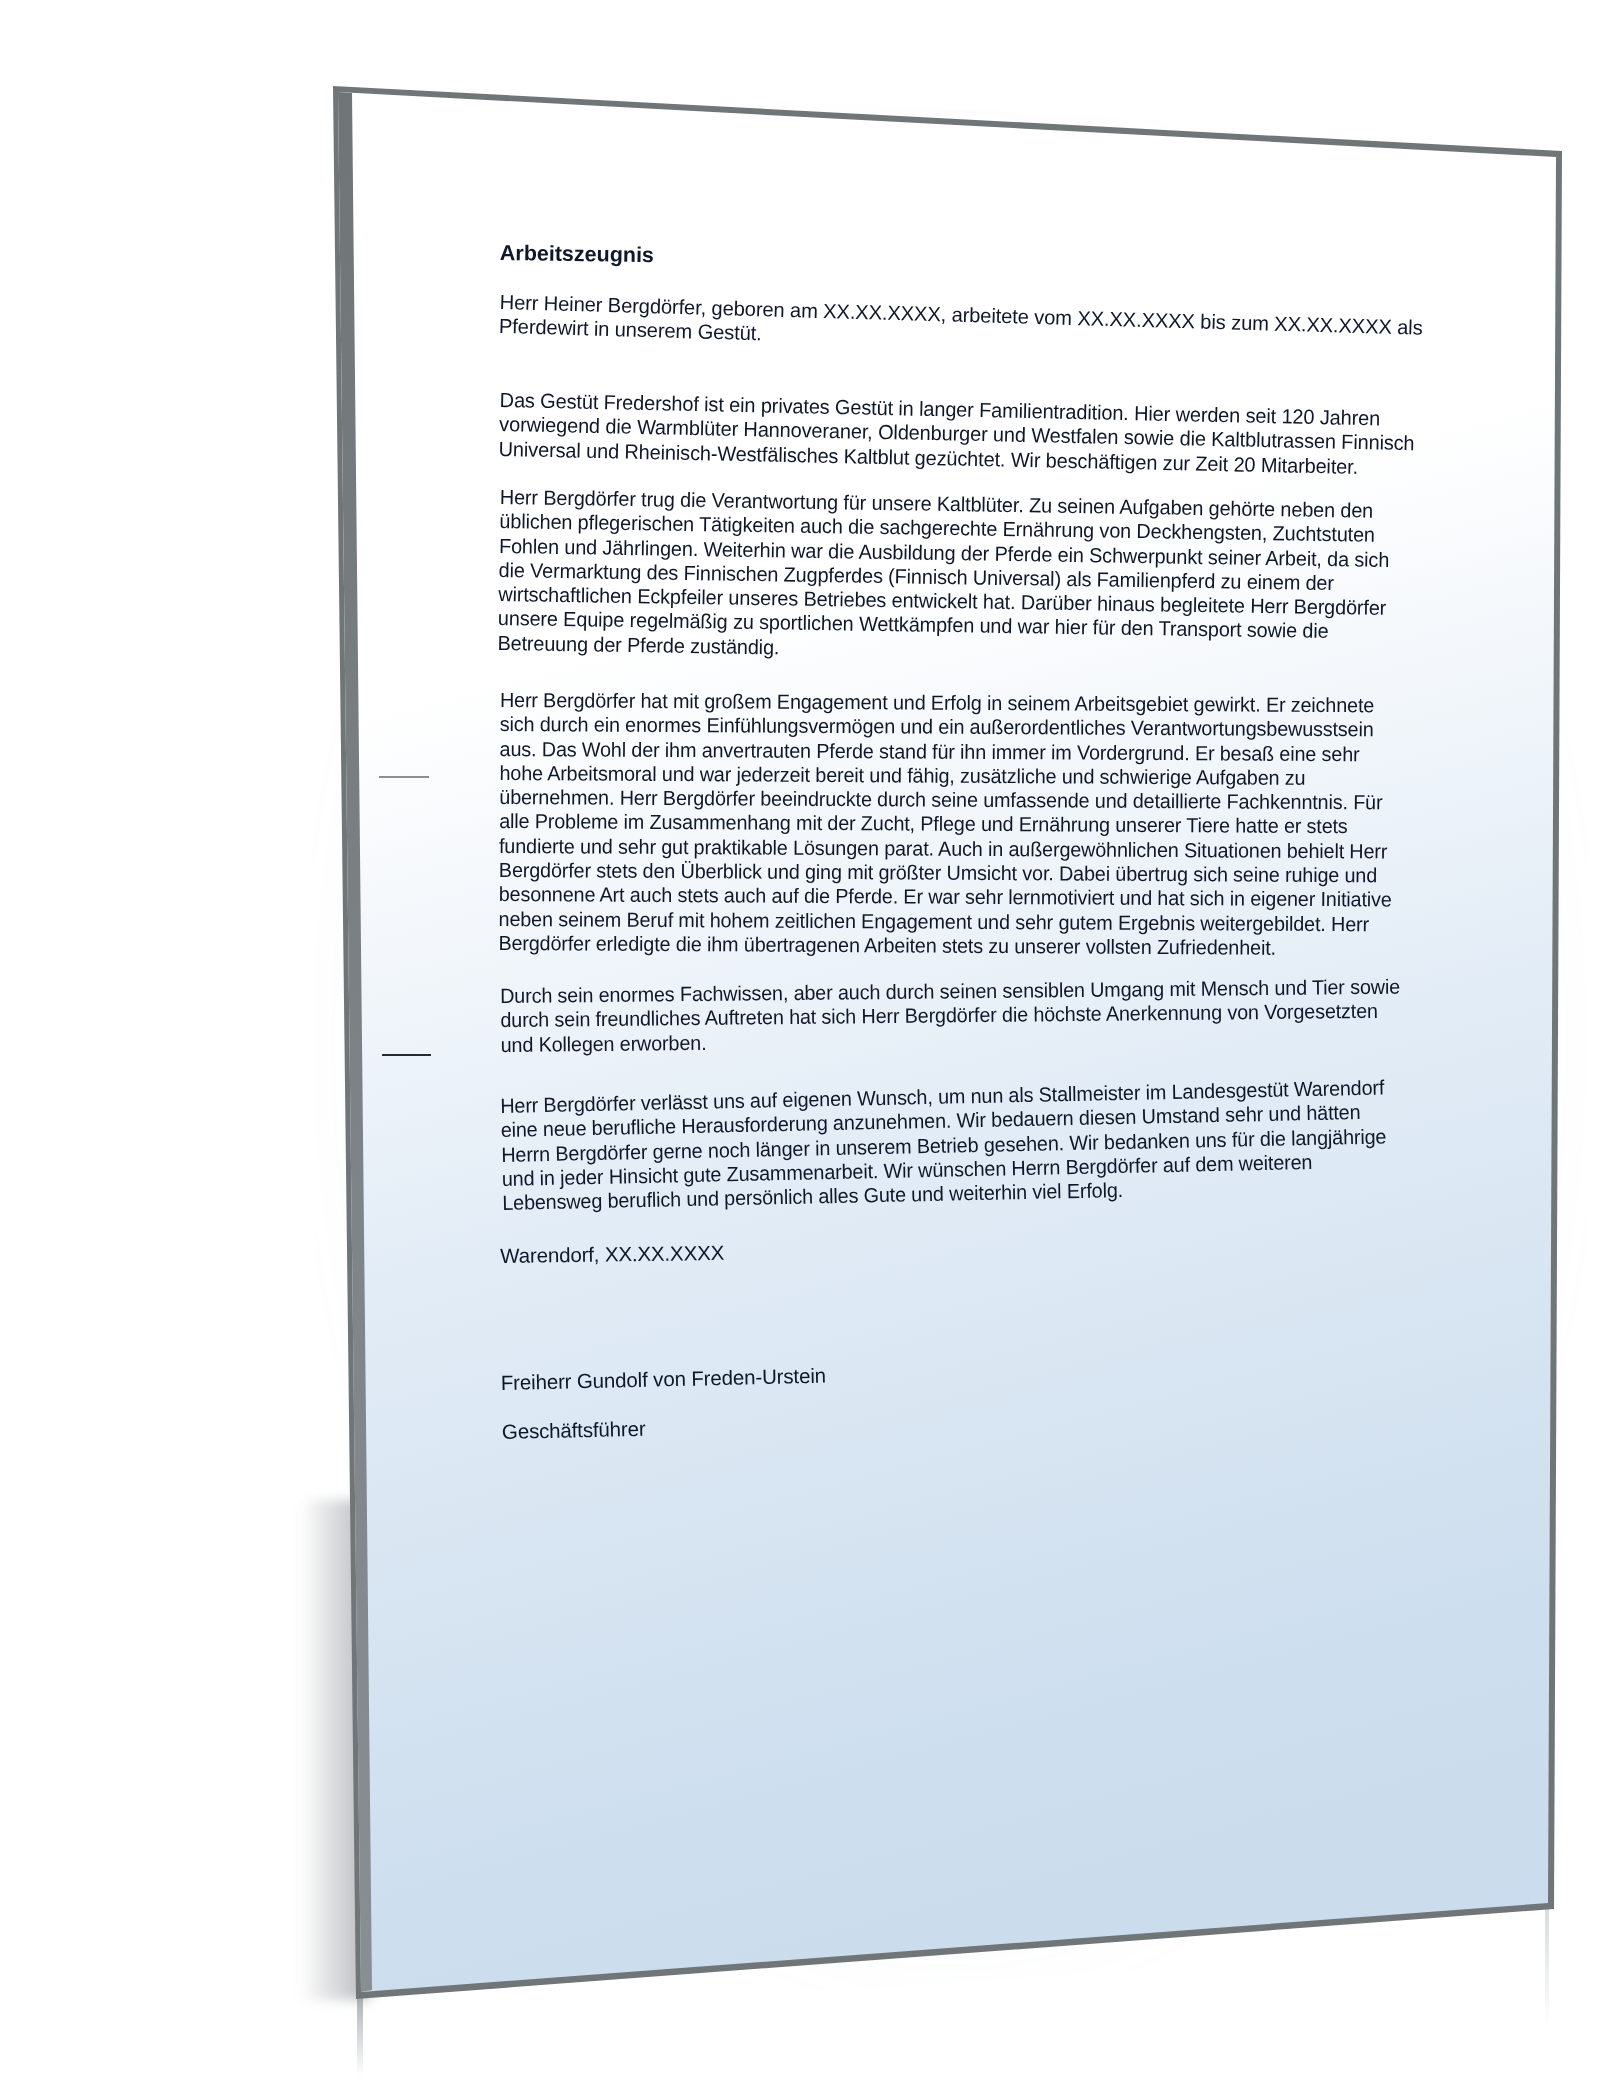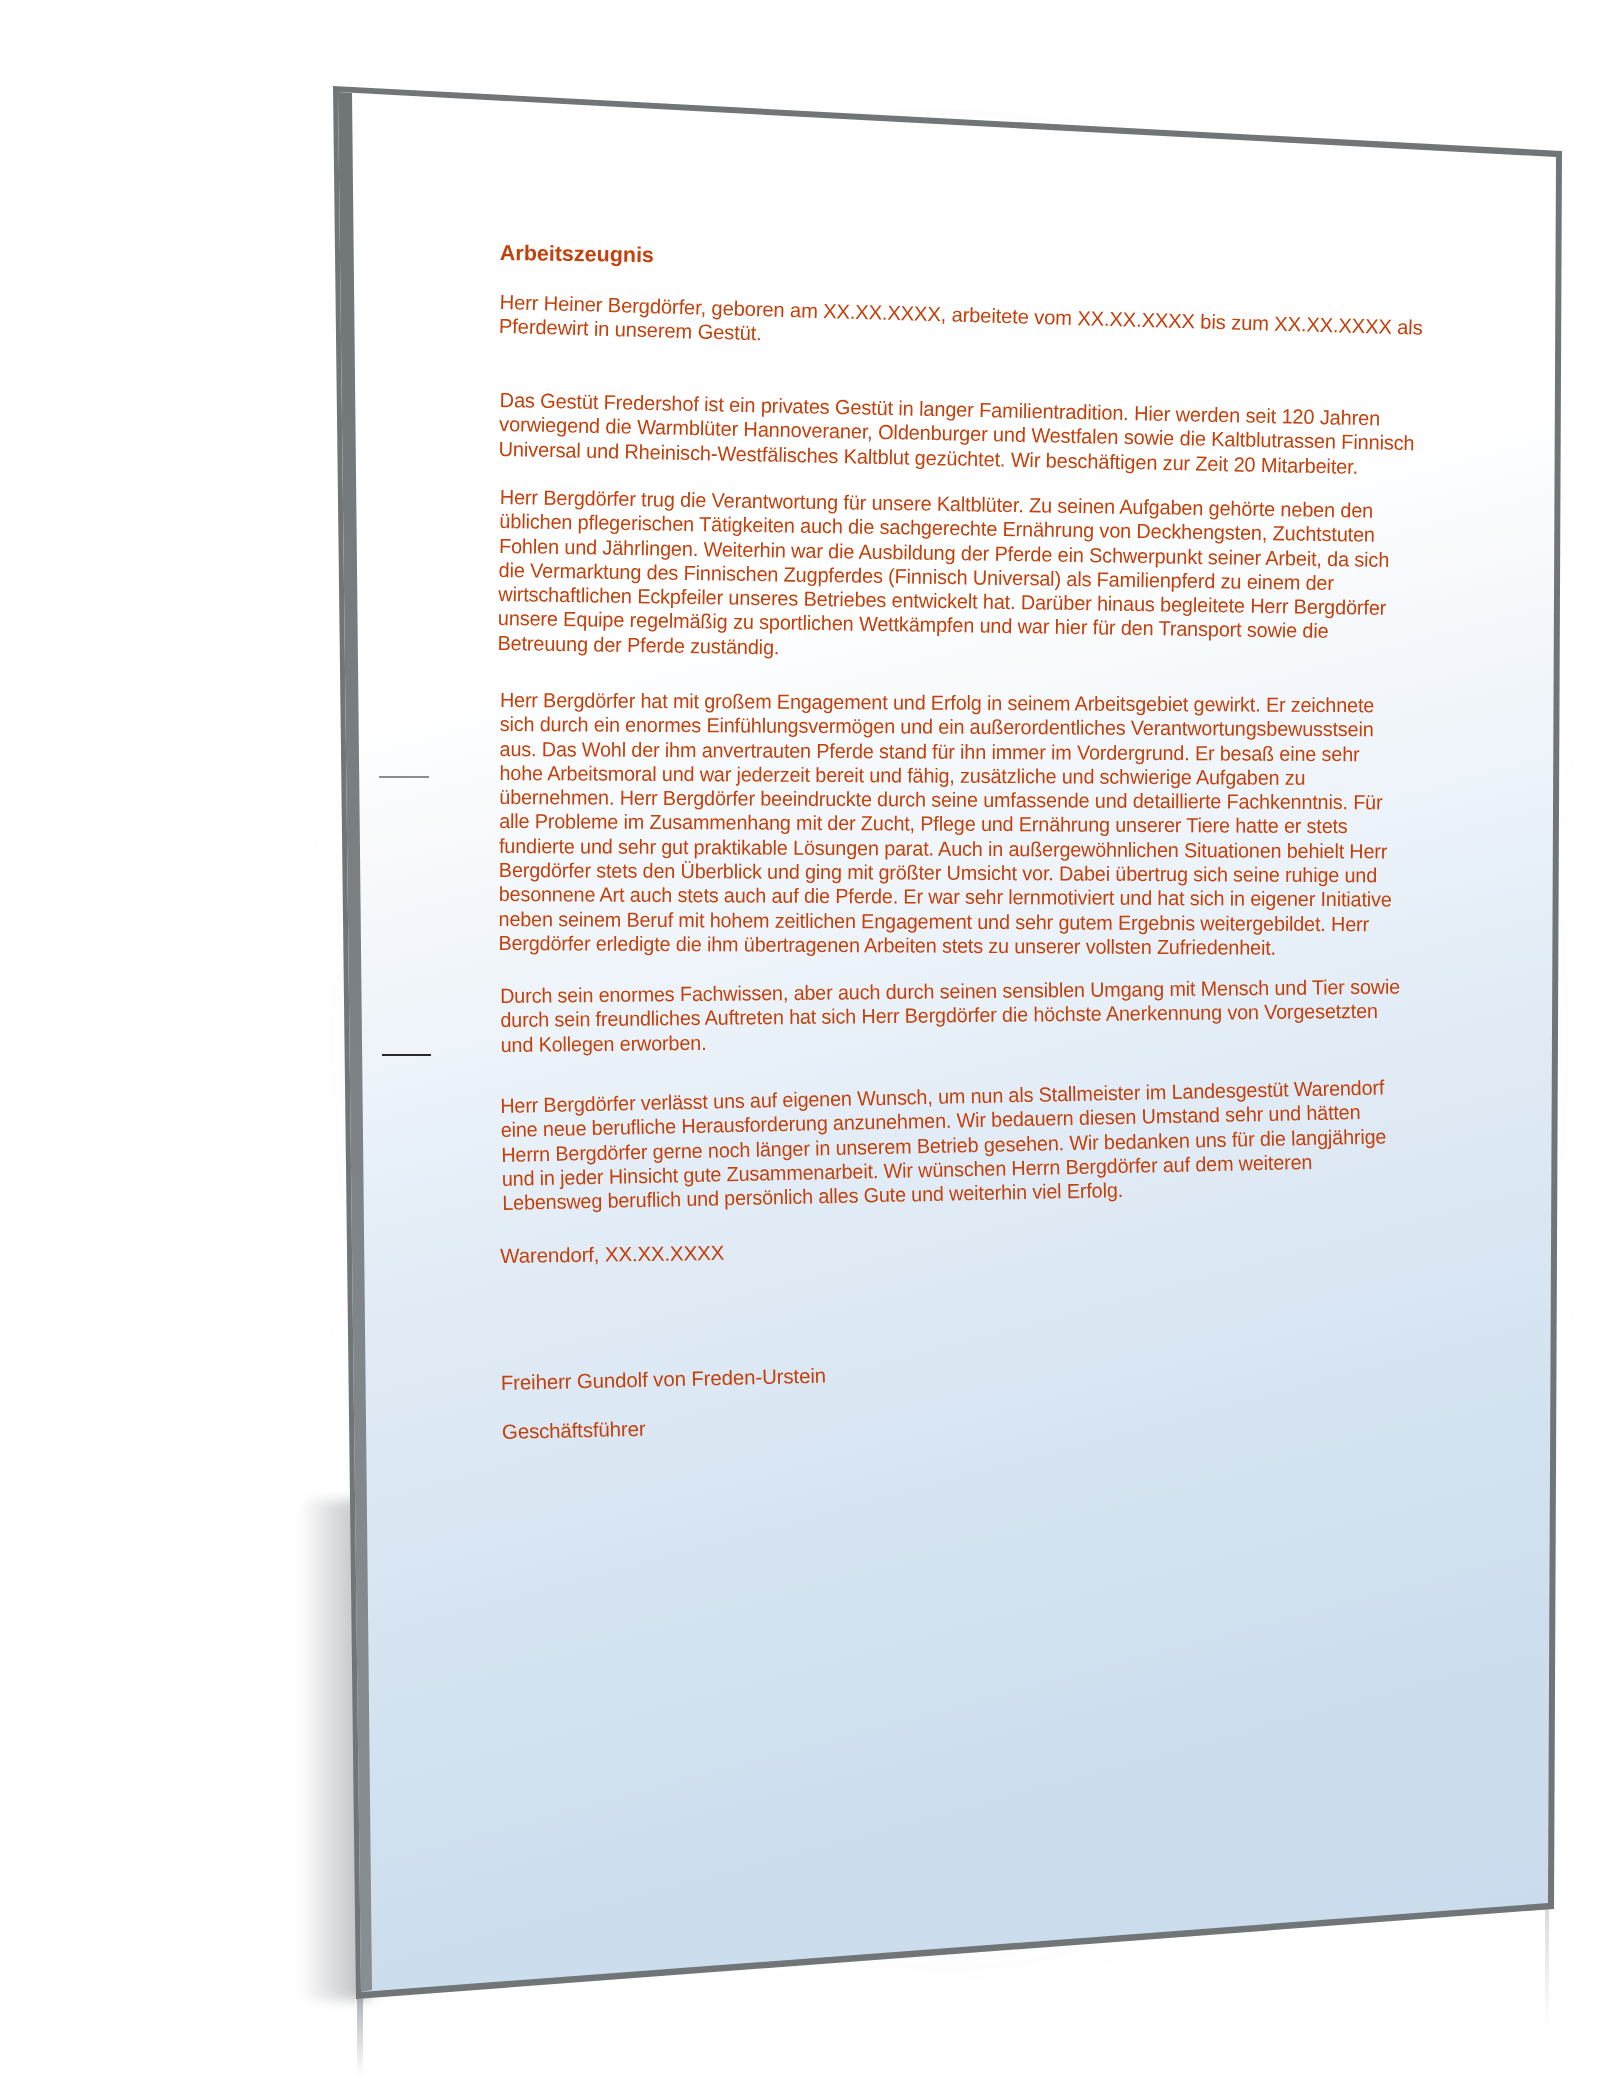--- a/index.html
+++ b/index.html
@@ -82,21 +82,21 @@
   }
   .fold-mark.upper { left: 379px; top: 776px; width: 50px; background: #8d8d8d; }
   .fold-mark.lower { left: 382px; top: 1054px; width: 49px; background: #2a2a2a; }
 
   
   .content {
     position: absolute;
     left: 0; top: 0;
     width: 1600px; height: 2100px;
     font-family: "Liberation Sans", sans-serif;
-    color: #c2410c;
+    color: #0f172a;
   }
   .block {
     position: absolute;
     left: 500px;
     width: 960px;
     font-size: 20.5px;
     line-height: 24.3px;
     transform-origin: left top;
     white-space: pre-line;
     letter-spacing: -0.15px;

